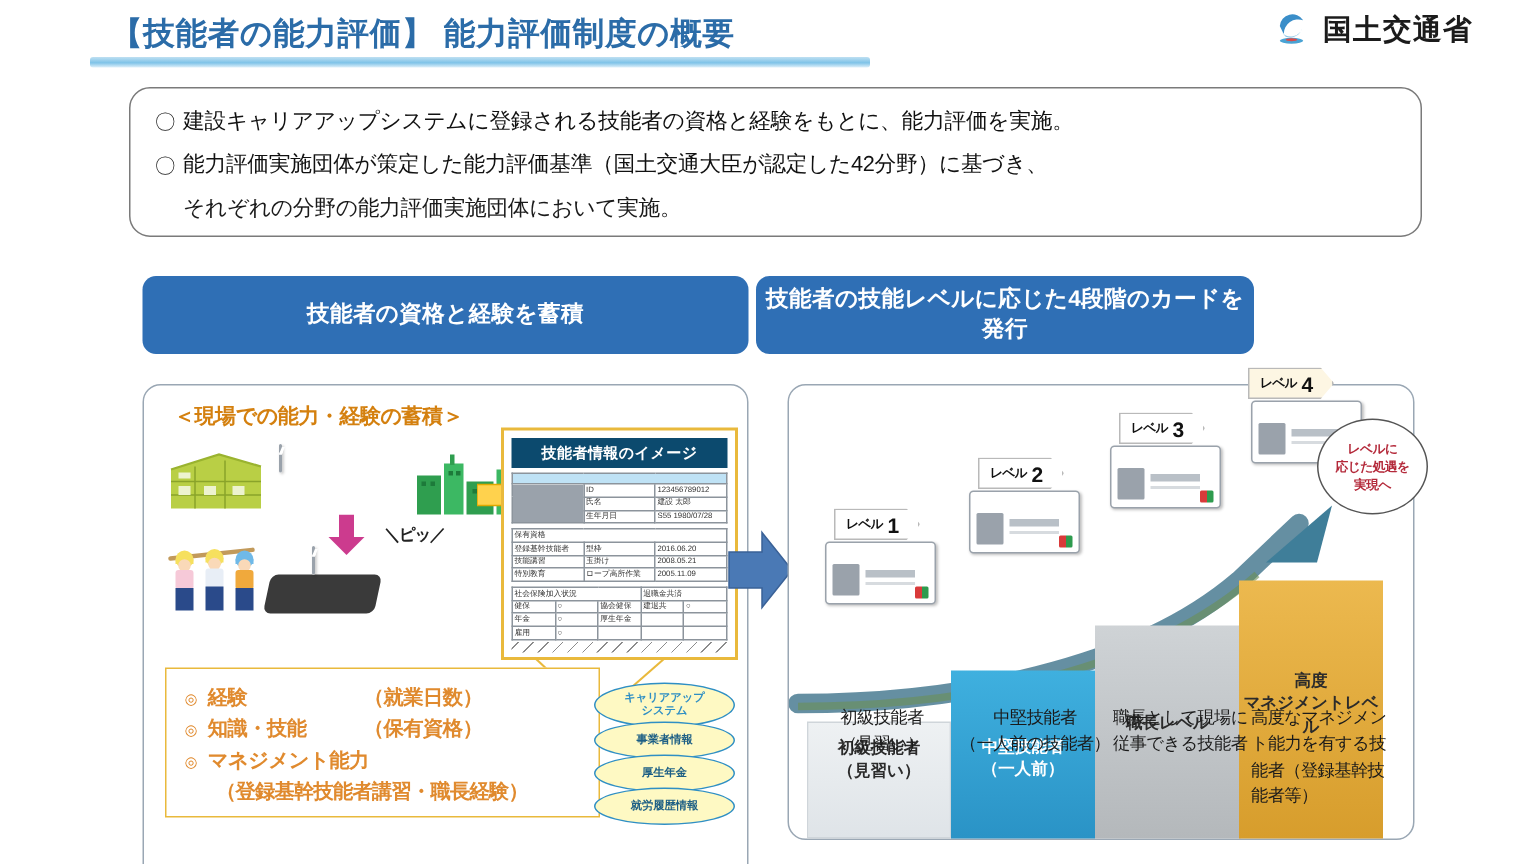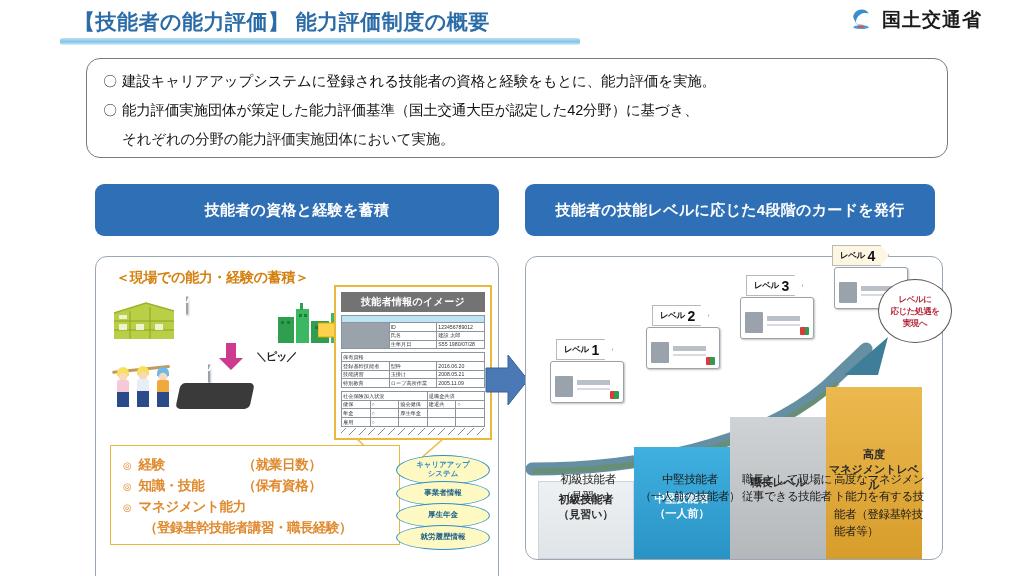--- a/index.html
+++ b/index.html
@@ -23,21 +23,21 @@
     margin-bottom:8px;color:#111;}
   .bullet-mark{font-size:14px;margin-right:5px;line-height:1.45;}
   .bullet-text{letter-spacing:-.2px;}
   .bullet-sub{padding-left:19px;font-size:14.5px;line-height:1.45;letter-spacing:-.2px;}
 
   
   .banner{position:absolute;background:#2f6fb5;color:#fff;border-radius:9px;
     display:flex;align-items:center;justify-content:center;text-align:center;
     font-weight:bold;font-size:15px;line-height:1.35;letter-spacing:.3px;}
   .banner-left{left:95px;top:184px;width:404px;height:52px;}
-  .banner-right{left:525px;top:184px;width:410px;height:52px;}
+  .banner-right{left:504px;top:184px;width:332px;height:52px;}
 
   
   .panel{position:absolute;border:1.2px solid #9aa7b4;border-radius:12px;background:#fff;
     box-sizing:border-box;}
   .panel-left{left:95px;top:256px;width:404px;height:356px;}
   .panel-right{left:525px;top:256px;width:418px;height:304px;}
 
   
   .site-heading{position:absolute;left:20px;top:12px;font-size:14px;font-weight:bold;
     color:#d4800f;white-space:nowrap;letter-spacing:-.3px;}
@@ -63,21 +63,21 @@
   .idcard .nm{position:absolute;left:36%;top:46%;width:46%;height:11%;background:#b9c0c7;}
   .idcard .lines{position:absolute;left:36%;top:64%;width:46%;height:6%;background:#d7dbdf;}
   .idcard .chip{position:absolute;right:5%;bottom:8%;width:13%;height:20%;
     background:linear-gradient(to right,#d93a3a 50%,#2e9b4e 50%);border-radius:1px;}
   .idcard .swoosh{position:absolute;left:5%;top:5%;width:16%;height:16%;
     border-left:2px solid #fff;border-bottom:2px solid #fff;transform:skewX(-22deg);}
 
   
   .info-card{position:absolute;left:238px;top:28px;width:158px;height:155px;
     border:2px solid #e9b93c;background:#fff;box-sizing:border-box;padding:5px;}
-  .info-card-title{background:#737373;color:#fff;font-size:10px;font-weight:bold;
+  .info-card-title{background:#0c4a6e;color:#fff;font-size:10px;font-weight:bold;
     text-align:center;padding:3px 0;letter-spacing:.3px;font-family:Liberation Serif, serif;}
   .info-tbl{width:100%;border-collapse:collapse;margin-top:3px;font-size:5.2px;
     color:#333;table-layout:fixed;}
   .info-tbl td{border:.5px solid #8c949c;padding:.6px 1px;line-height:1.25;
     white-space:nowrap;overflow:hidden;}
   .info-tbl .hdrblue{background:#bfe2f5;height:5px;}
   .info-tbl .photo{background:#9aa2ab;width:26px;}
   .info-tbl .lbl{width:34px;}
   .zigzag{position:absolute;left:5px;right:5px;bottom:3px;height:7px;
     background:repeating-linear-gradient(135deg,#fff 0 3px,#777 3px 3.7px,#fff 3.7px 7px);

